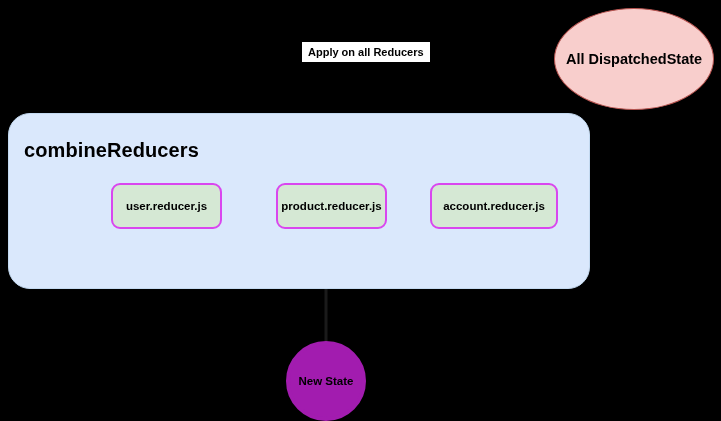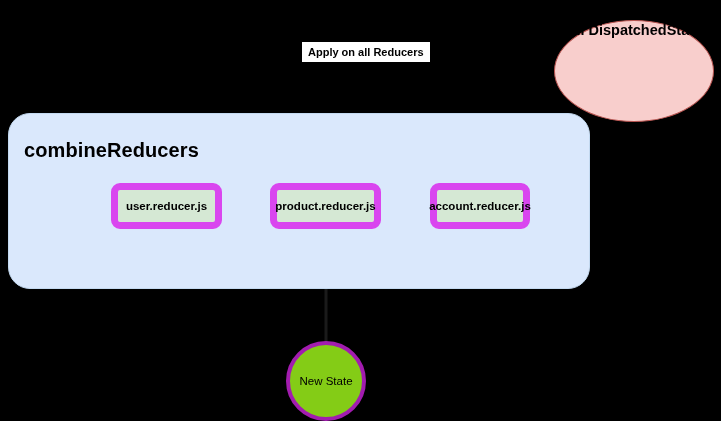--- a/index.html
+++ b/index.html
@@ -50,86 +50,87 @@
     letter-spacing: 0.1px;
     white-space: nowrap;
   }
 
   
   .reducer {
     position: absolute;
     top: 183px;
     height: 46px;
     background: #d5e8d4;
-    border: 7px solid #d946ef;
+    border: 2px solid #d946ef;
     border-radius: 9px;
     box-sizing: border-box;
     display: flex;
     align-items: center;
     justify-content: center;
     font-size: 11.5px;
     font-weight: bold;
     color: #000000;
     white-space: nowrap;
   }
   .reducer-0 { left: 111px; width: 111px; }
-  .reducer-1 { left: 270px; width: 111px; }
-  .reducer-2 { left: 430px; width: 100px; }
+  .reducer-1 { left: 276px; width: 111px; }
+  .reducer-2 { left: 430px; width: 128px; }
 
   
   .apply-label {
     position: absolute;
     left: 302px;
     top: 42px;
     background: #ffffff;
     color: #000000;
     font-size: 11px;
     font-weight: bold;
     padding: 1px 6px;
     white-space: nowrap;
     line-height: 18px;
   }
 
   
   .action-ellipse {
     position: absolute;
     left: 554px;
-    top: 20px;
+    top: 8px;
     width: 160px;
     height: 102px;
     background: #f8cecc;
     border: 1px solid #b85450;
     border-radius: 50%;
     box-sizing: border-box;
     display: flex;
+    align-items: center;
     justify-content: center;
     text-align: center;
     font-size: 14.5px;
     font-weight: bold;
     color: #000000;
     line-height: 18px;
   }
 
   
   .state-circle {
     position: absolute;
     left: 286px;
     top: 341px;
     width: 80px;
     height: 80px;
-    background: #84cc16;
+    background: #a21caf;
     border: 4px solid #a21caf;
     border-radius: 50%;
     box-sizing: border-box;
     display: flex;
     align-items: center;
     justify-content: center;
     text-align: center;
     font-size: 11.5px;
-    font-weight: normal;
+    font-weight: bold;
     color: #000000;
   }
 </style>
 </head>
 <body>
 
 <div id="canvas">
 
   <svg id="wires" viewBox="0 0 721 421" width="721" height="421">
     <defs>

